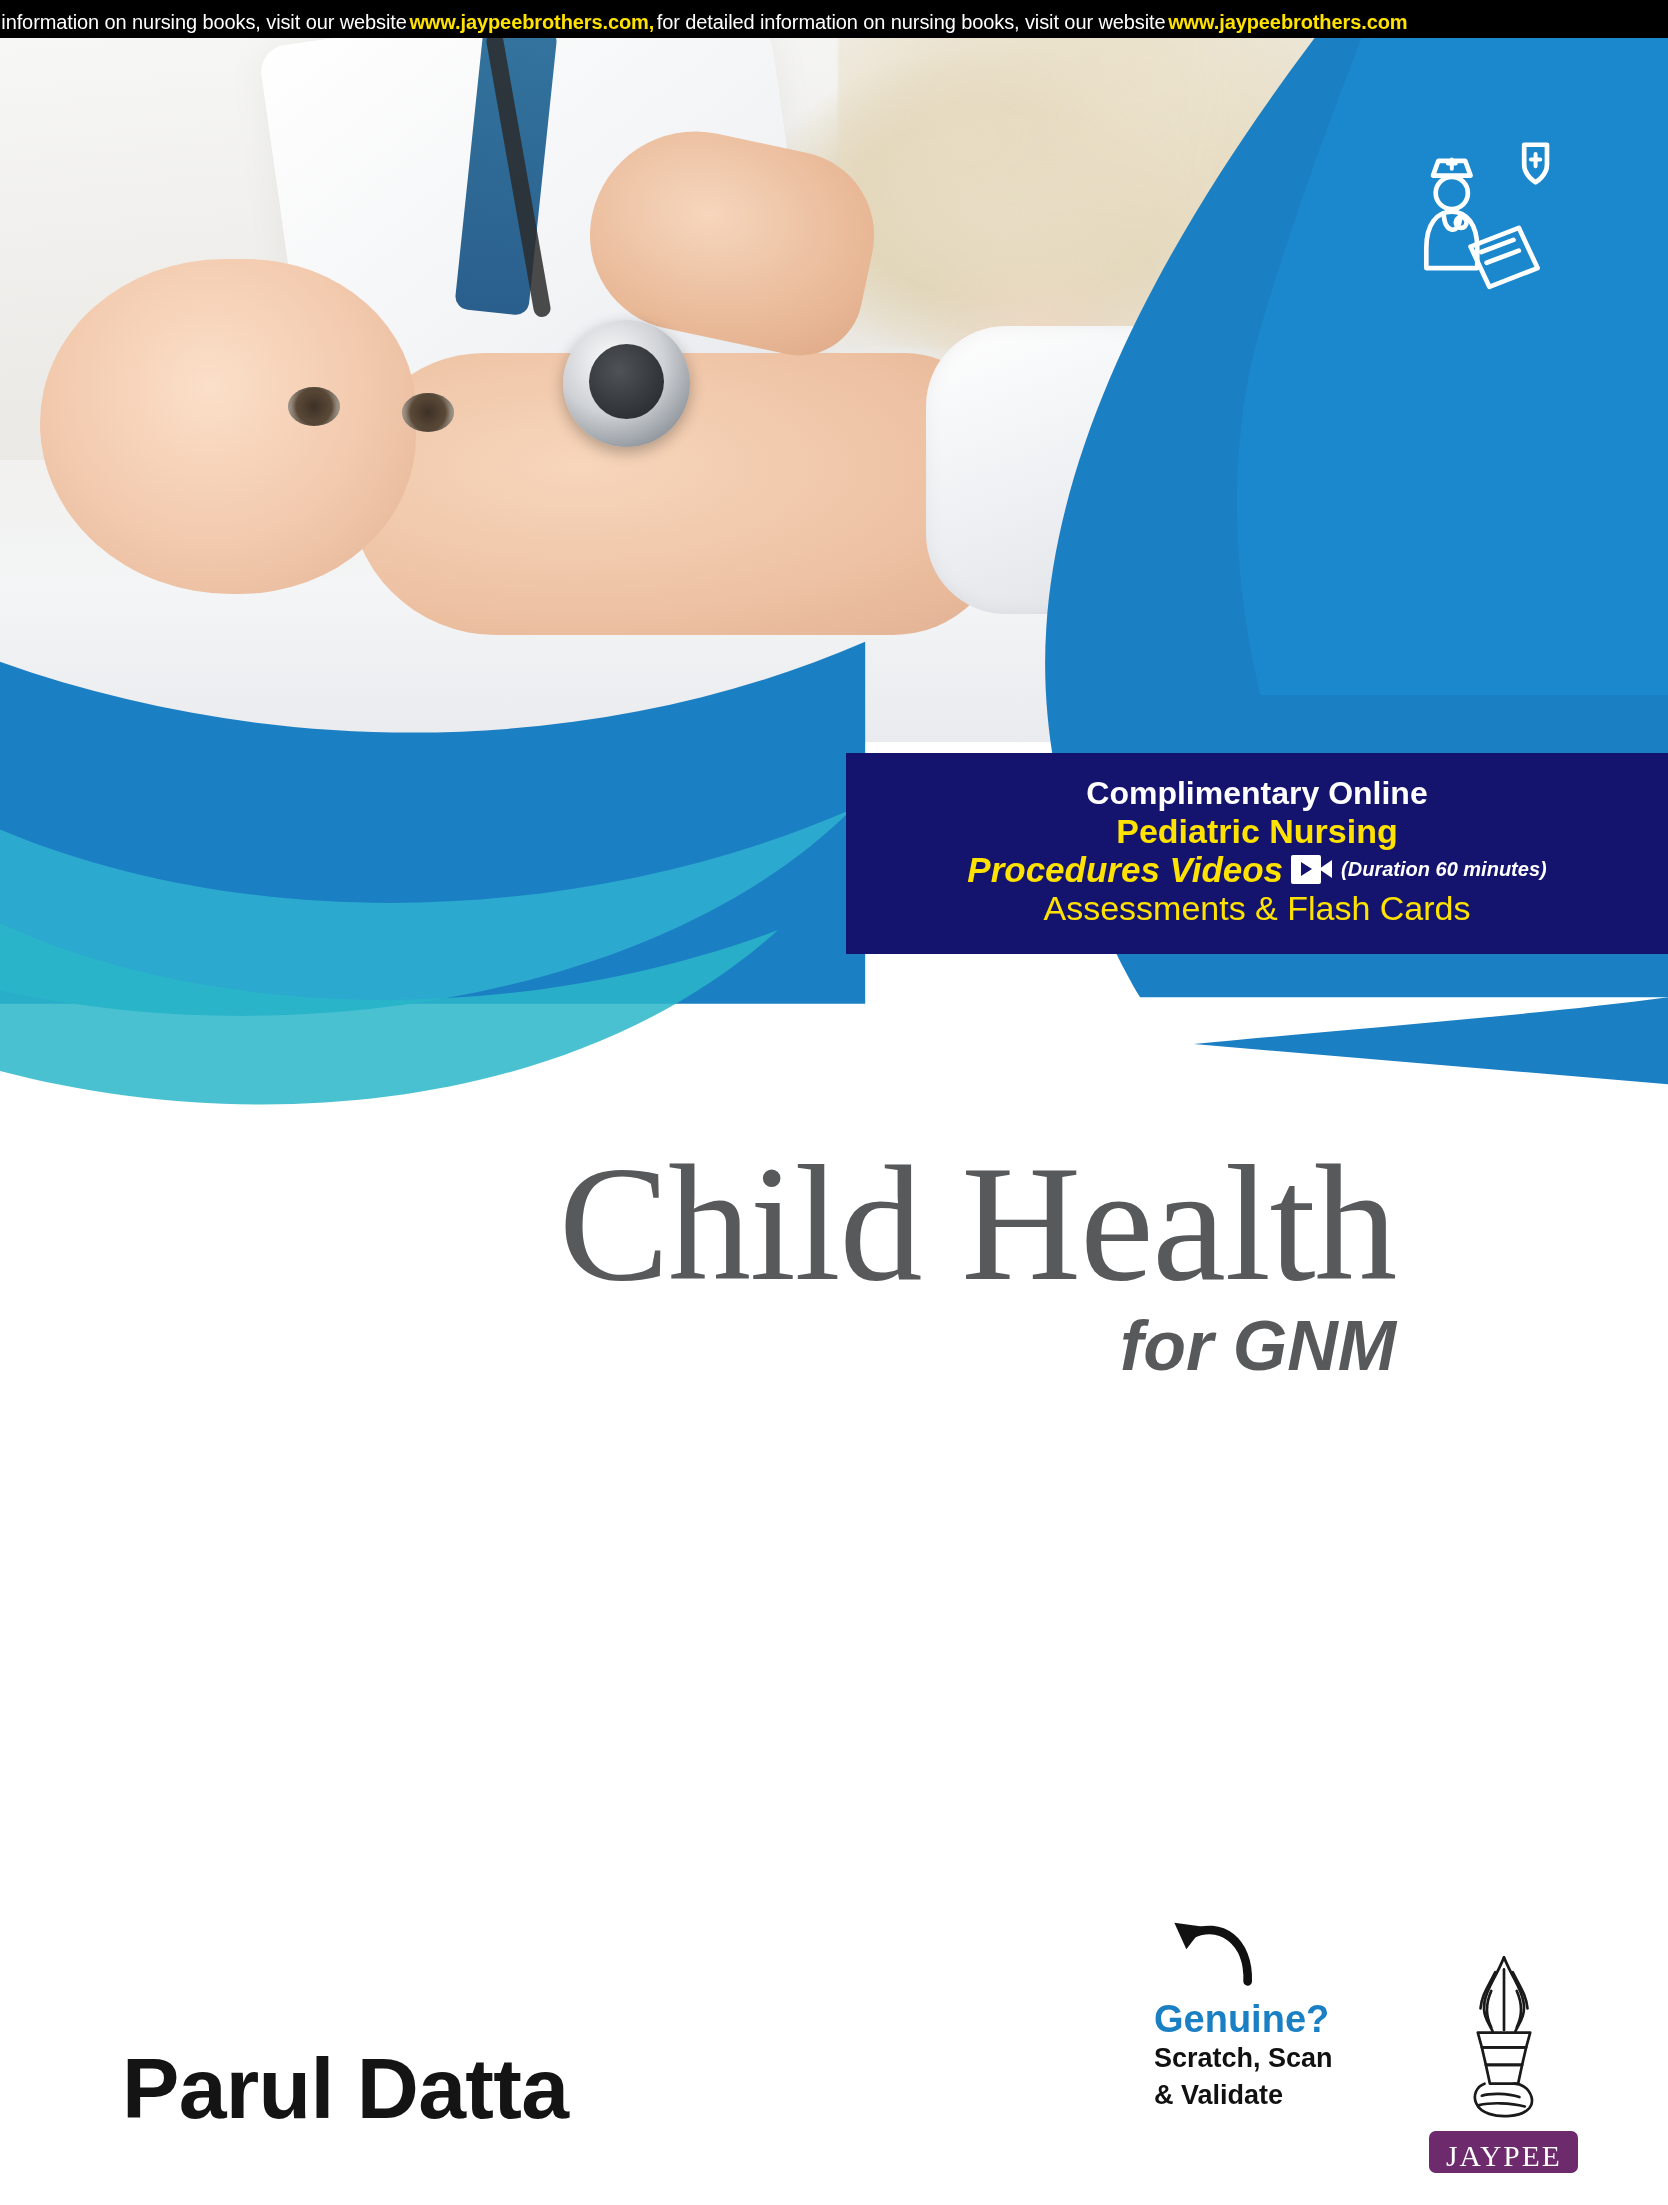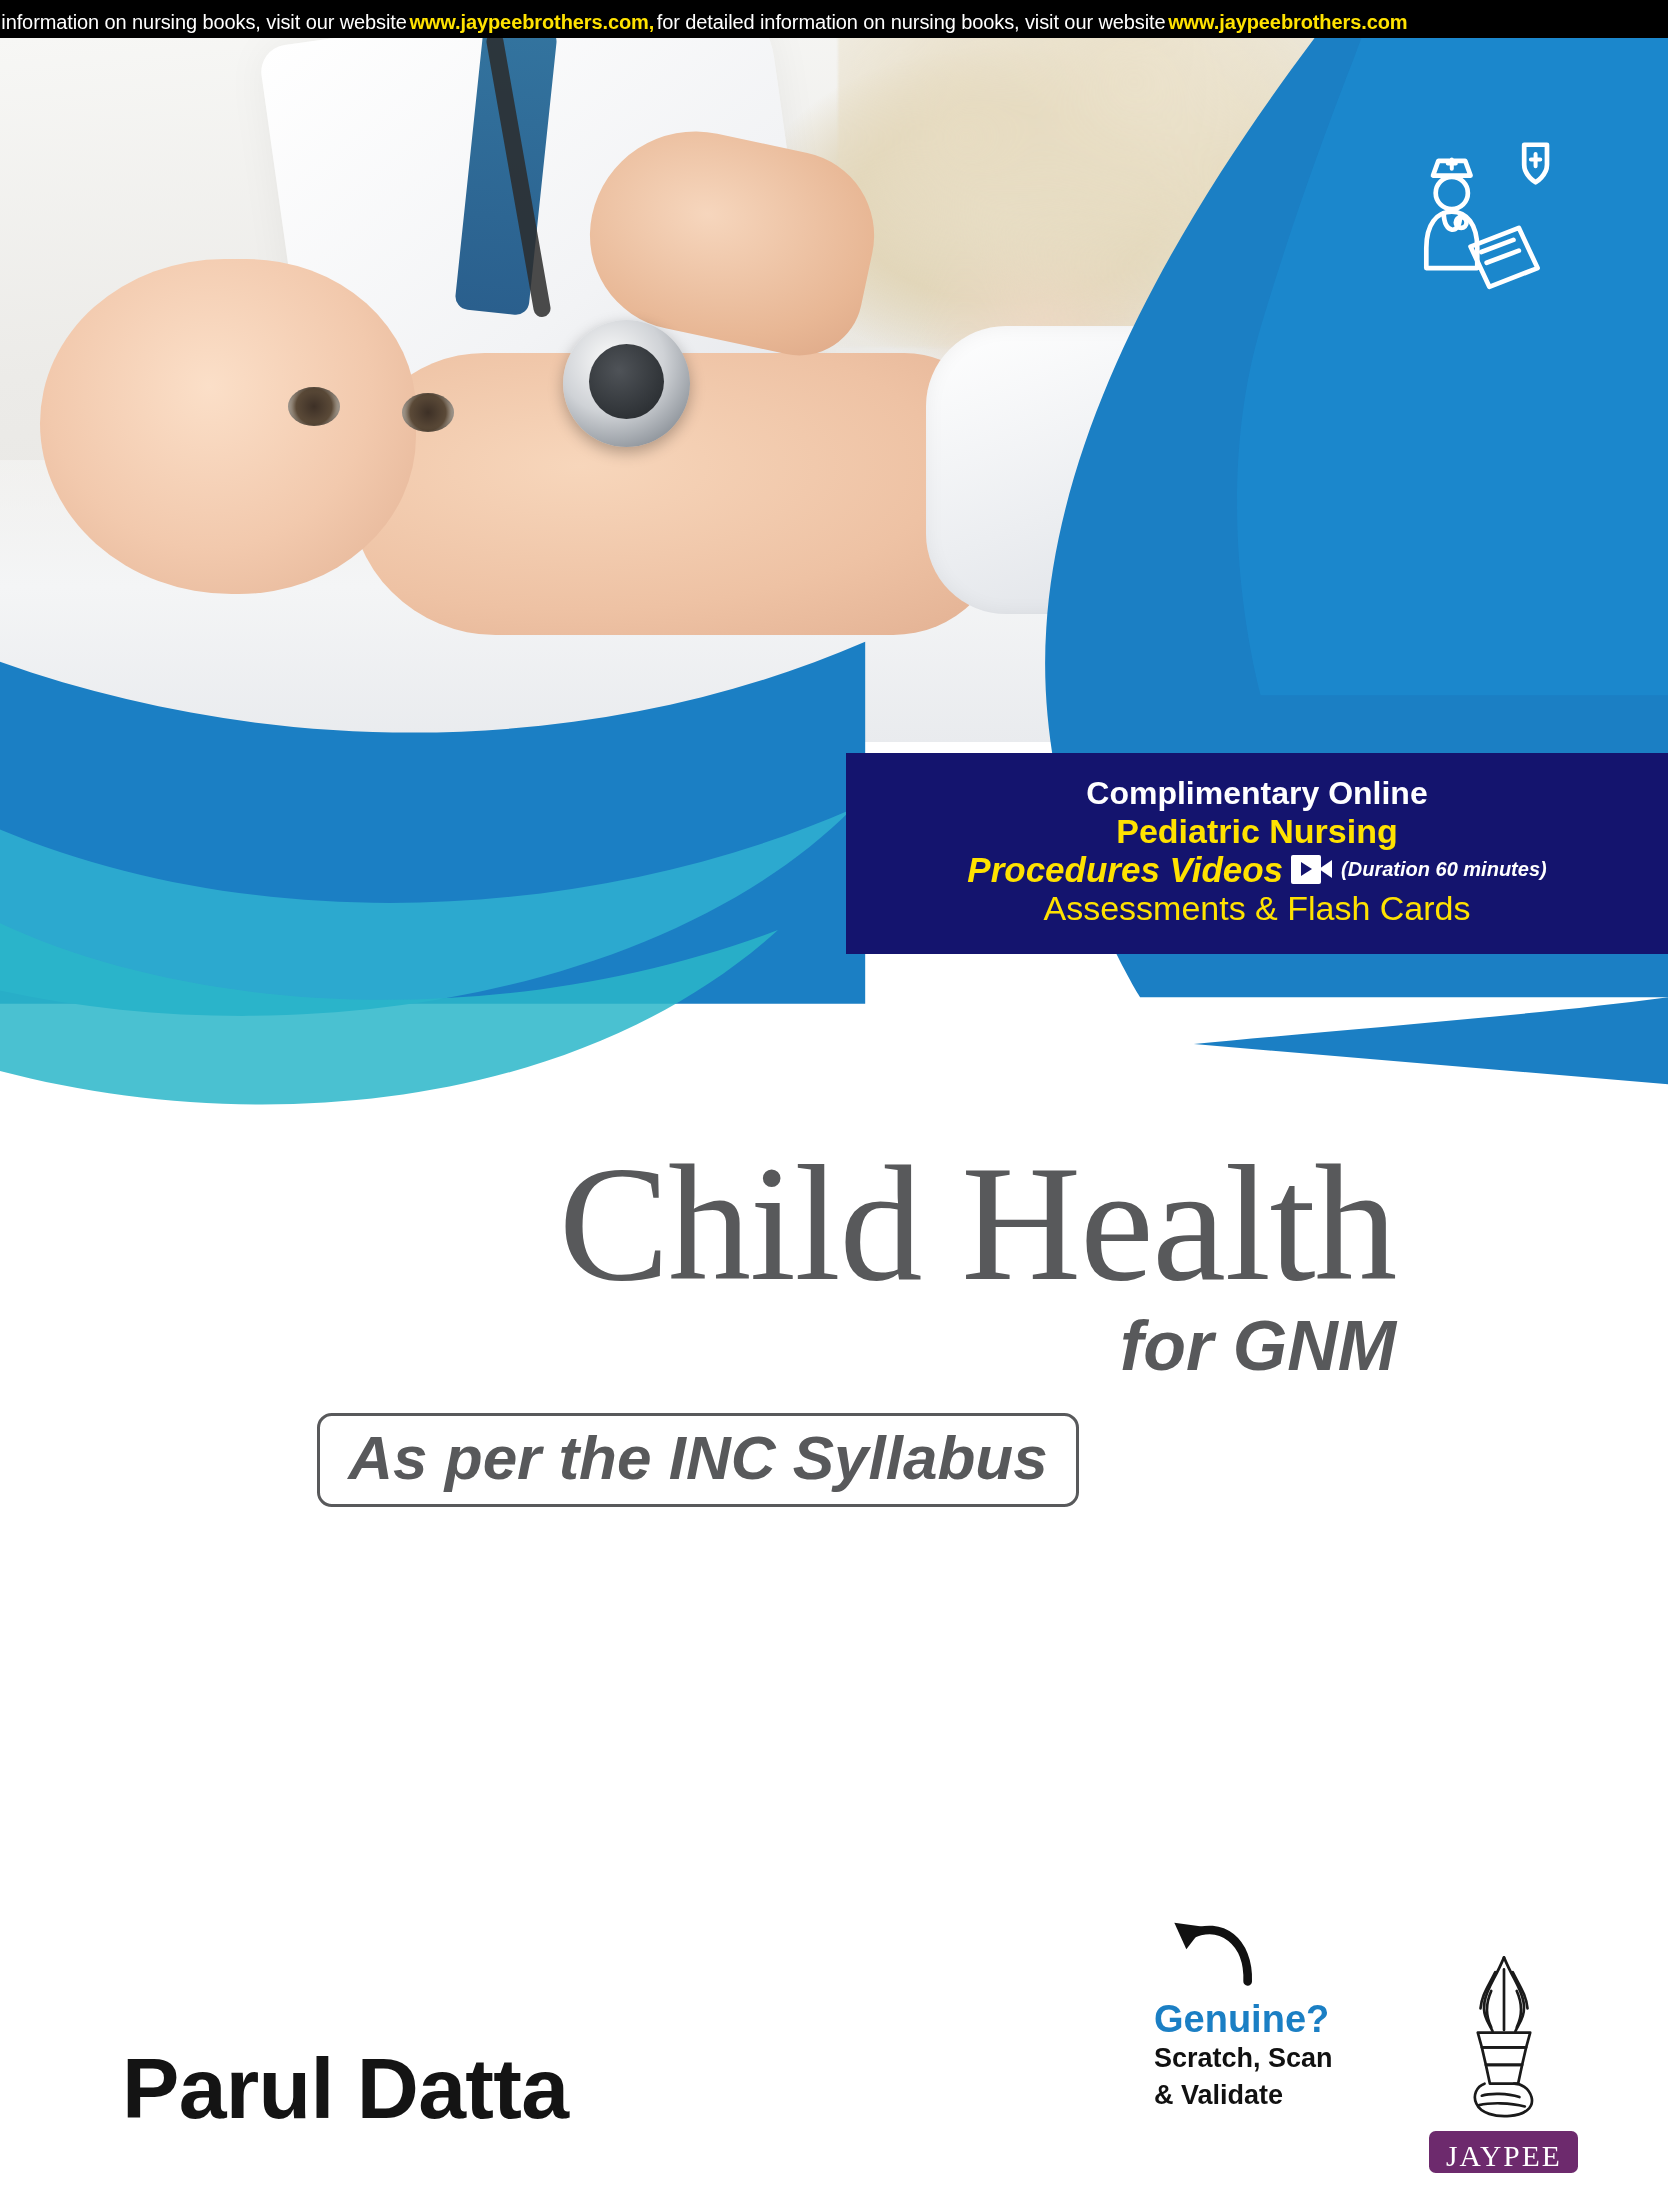--- a/index.html
+++ b/index.html
@@ -449,23 +449,20 @@
         <span class="lens"></span>
       </span>
       <span class="dur">(Duration 60 minutes)</span>
     </div>
     <div class="l4">Assessments &amp; Flash Cards</div>
   </div>
 
   <div class="title-block">
     <div class="t-child">Child Health</div>
     <div class="t-sub2">for GNM</div>
-    <div class="inc-wrap">
-      <div class="inc-box">As per the INC Syllabus</div>
-    </div>
   </div>
 
   <div class="author">Parul Datta</div>
 
   <div class="genuine">
     <svg class="arrow" viewBox="0 0 140 120">
       <path d="M30 34 C76 12 118 44 116 104" fill="none" stroke="#111111" stroke-width="13" stroke-linecap="round"></path>
       <path d="M6 16 L50 22 L24 56 Z" fill="#111111"></path>
     </svg>
     <div class="g1">Genuine?</div>

